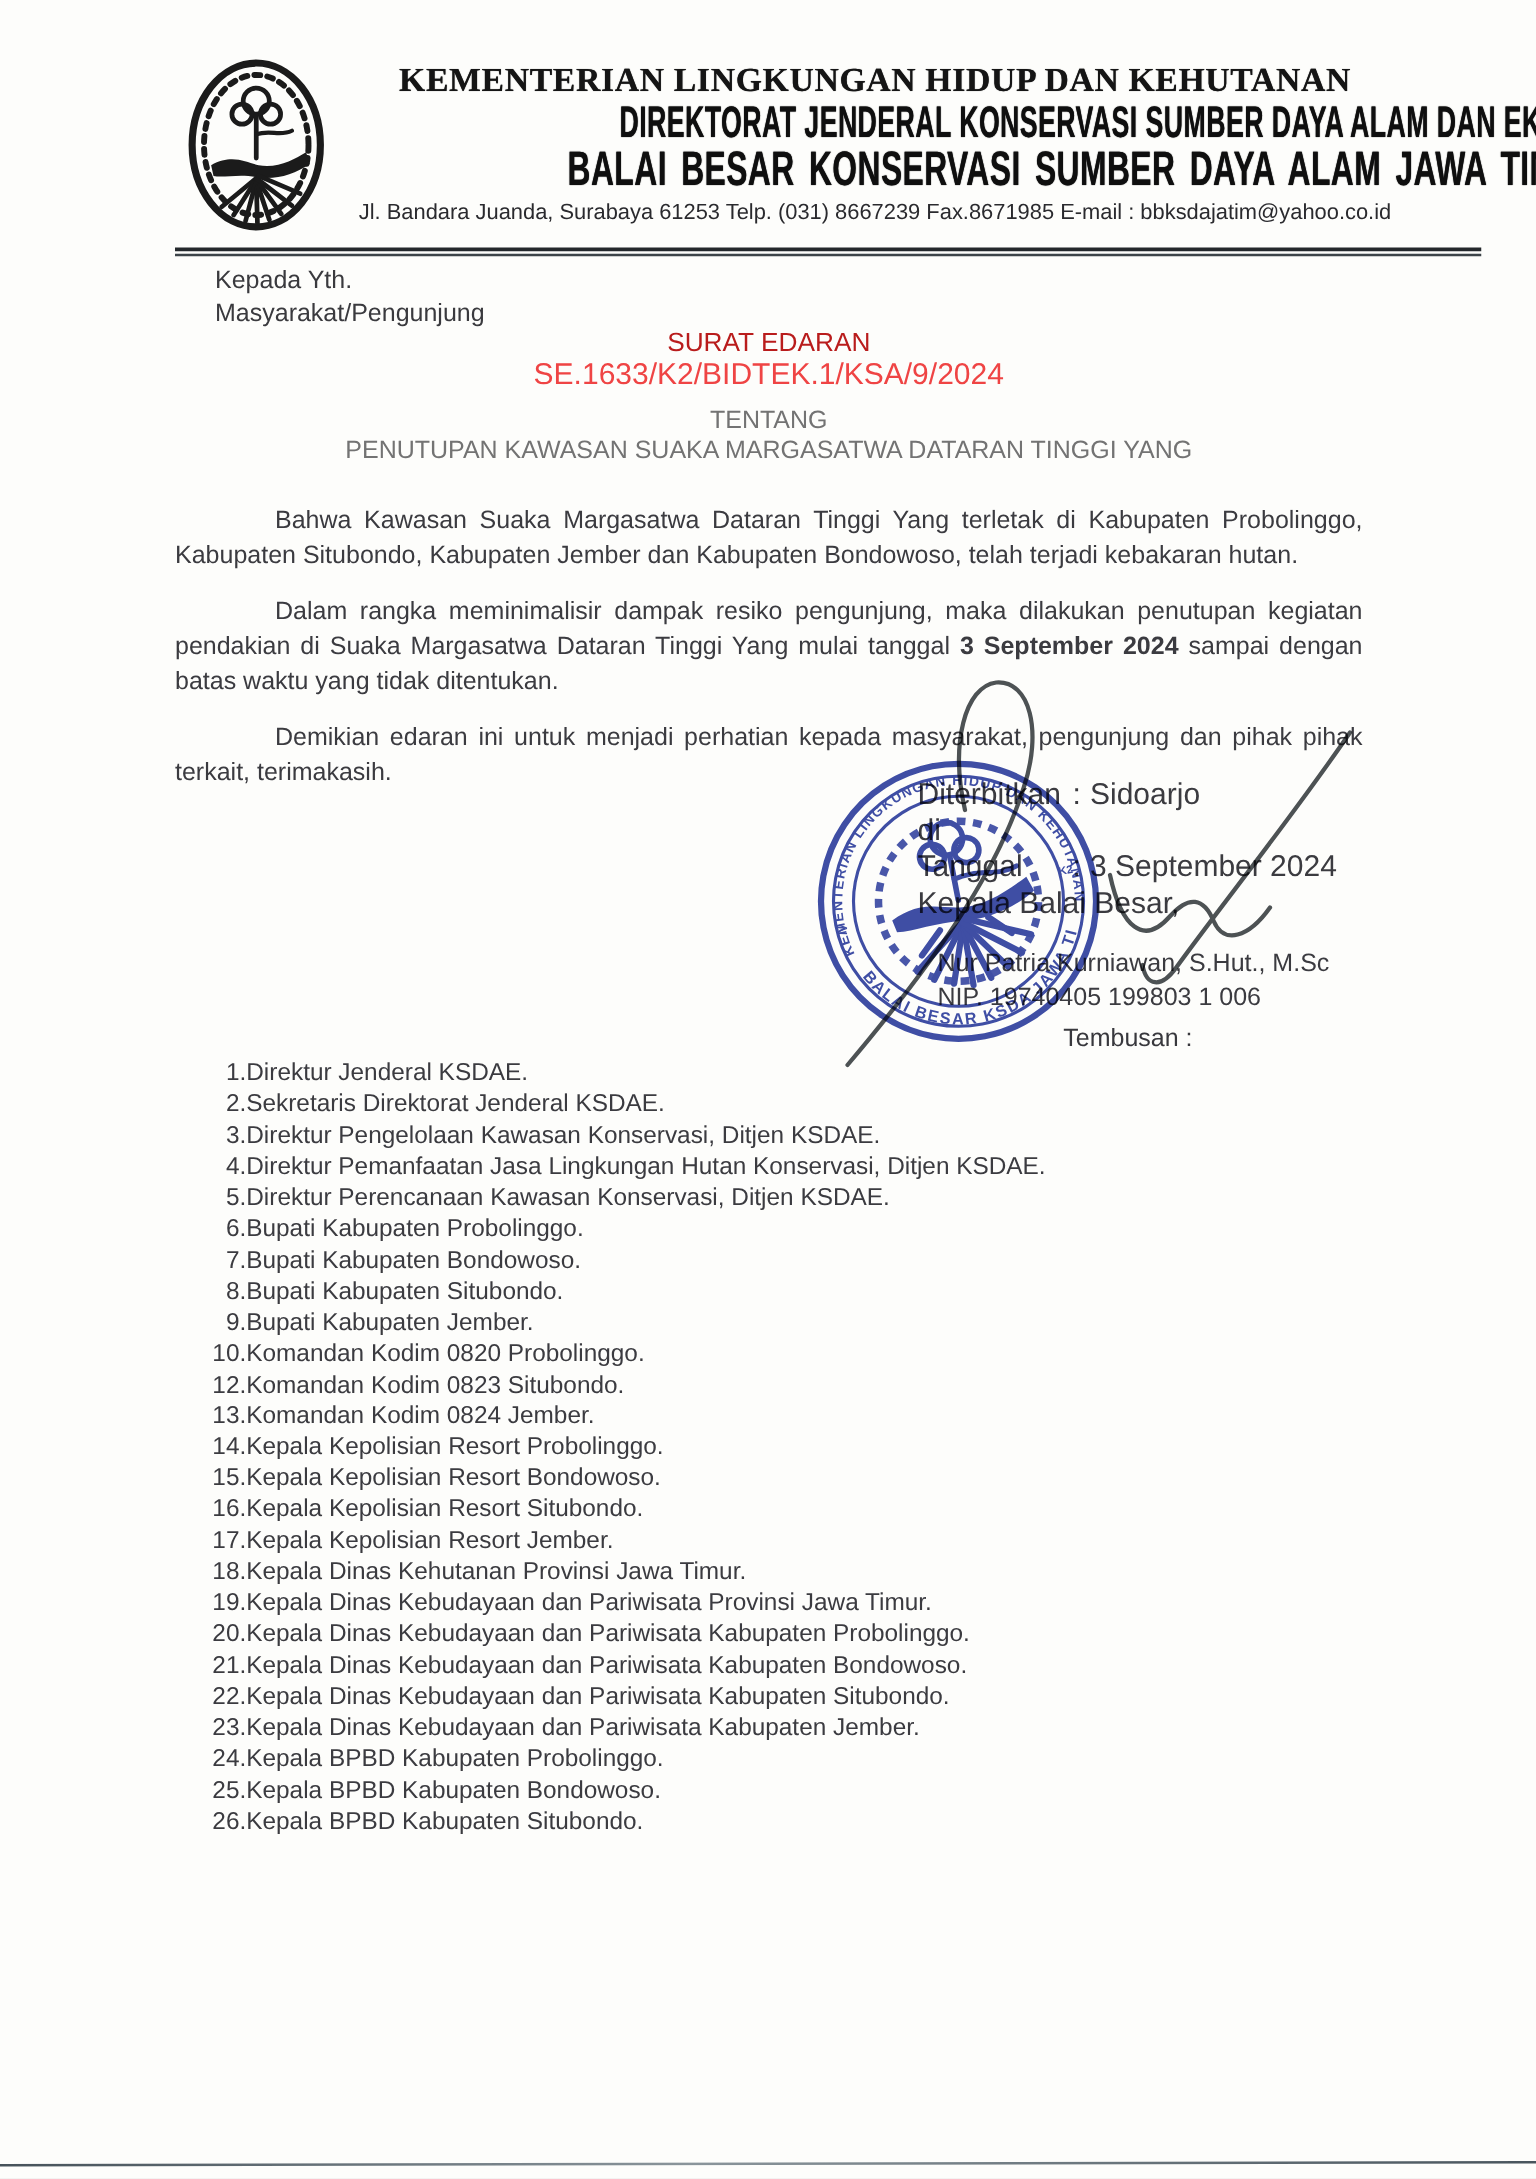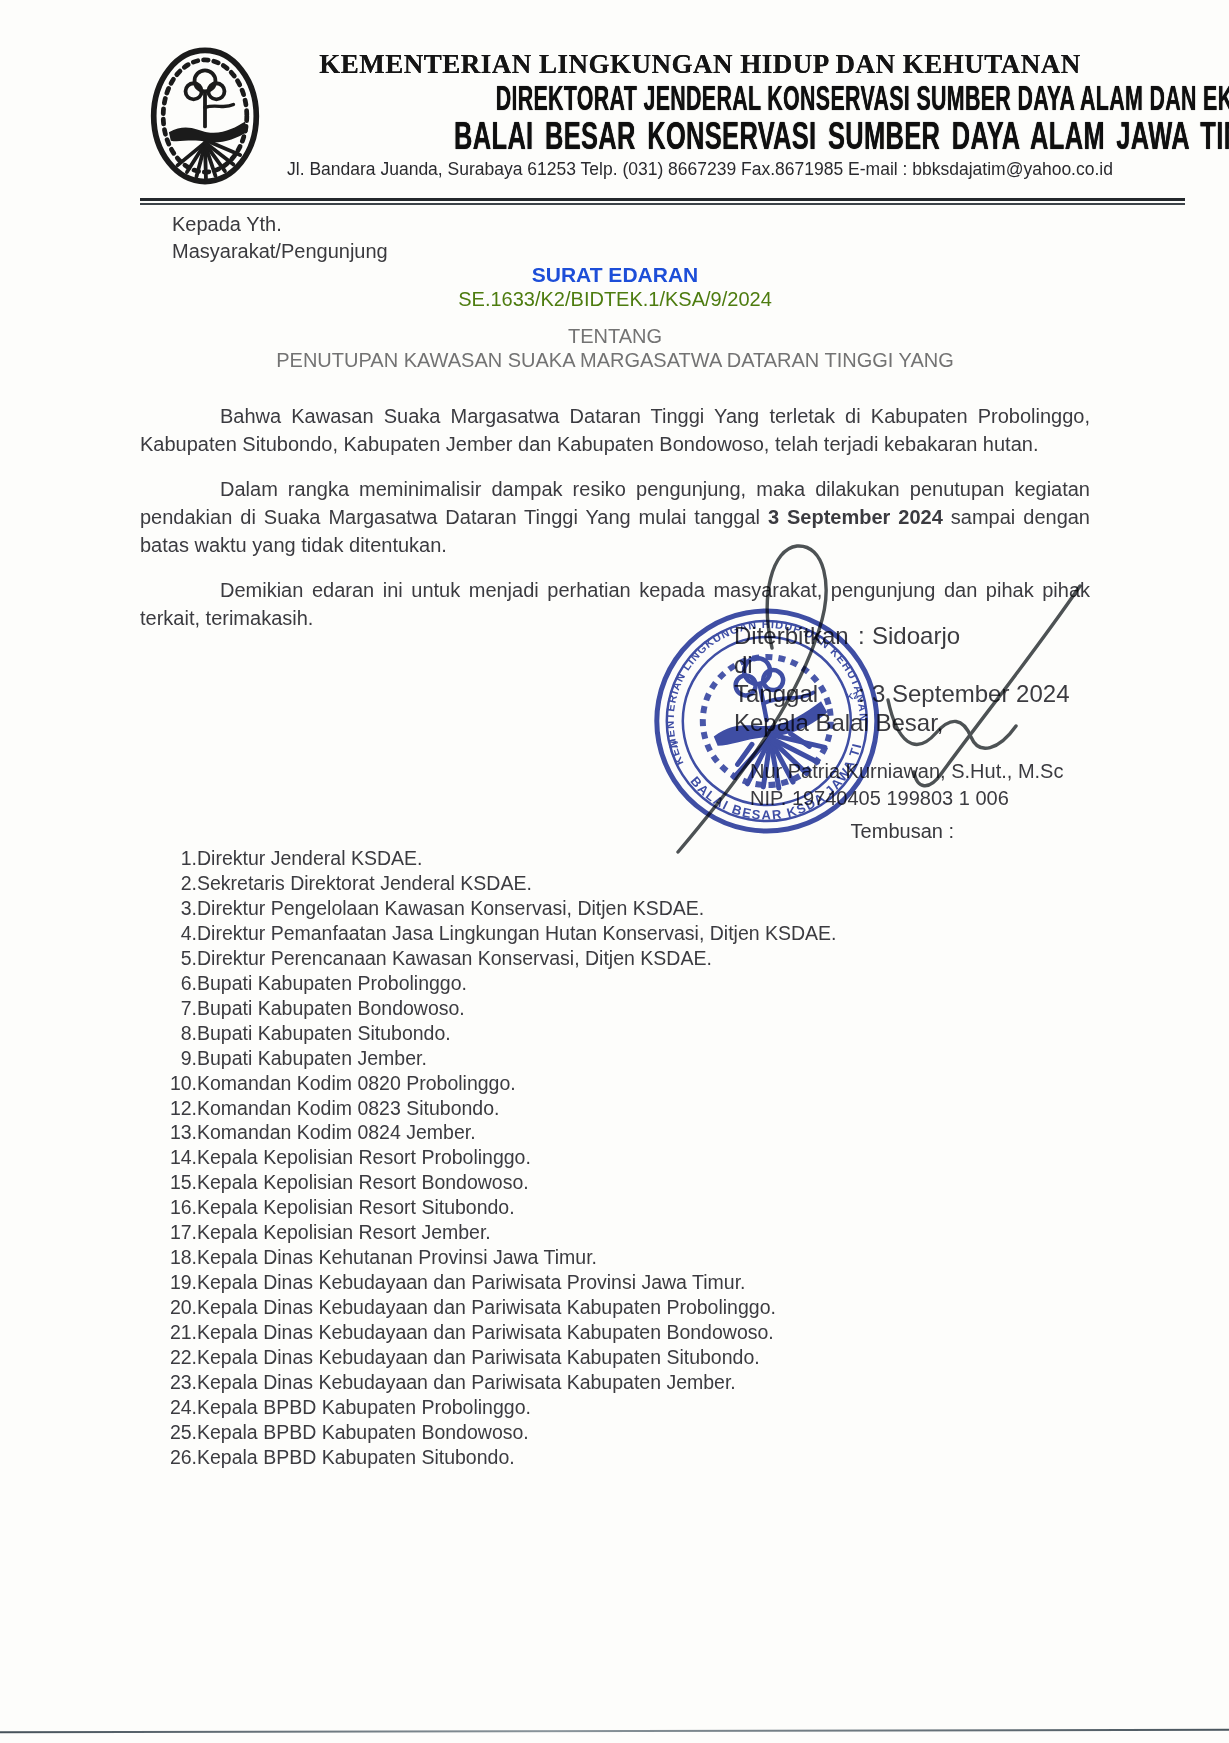--- a/index.html
+++ b/index.html
@@ -24,22 +24,22 @@
   .office{font-size:38px;line-height:40px;}
   .office .condensed{transform:scale(.67,1.02);letter-spacing:.5px;word-spacing:6px;text-shadow:0 0 1px #000;}
   .address{font-size:17.5px;line-height:26px;color:#2a2a2e;white-space:nowrap;}
   .rule{position:absolute;left:140px;top:198px;width:1045px;height:9px;}
   .rule .r1{height:3px;background:#24282c;}
   .rule .r2{height:2px;margin-top:2px;background:#3d4449;}
   
   .txt{font-size:20px;line-height:28px;}
   .recipient{position:absolute;left:140px;top:211px;font-size:20px;line-height:27px;margin-left:32px;}
   .doc-title{position:absolute;left:140px;top:262px;width:950px;text-align:center;line-height:25px;}
-  .doc-title .t1{font-weight:bold;font-size:21px;color:#1d4ed8;}
-  .doc-title .t2{font-size:20px;color:#4d7c0f;}
+  .doc-title .t1{font-weight:normal;font-size:21px;color:#b91c1c;}
+  .doc-title .t2{font-size:24px;color:#ef4444;}
   .tentang{position:absolute;left:140px;top:324px;width:950px;text-align:center;font-size:20px;line-height:24px;color:#737373;}
   .paras{position:absolute;left:140px;top:385px;width:950px;}
   .paras p{margin:17px 0 2px 0;text-align:justify;text-indent:80px;color:#3b3b40;}
   
   .sigblock{position:absolute;left:734px;top:621px;font-size:24px;line-height:29px;color:#3b3b40;}
   .sigrow{display:flex;}
   .sigrow .lbl{width:124px;}
   .sigrow .col{width:14px;}
   .signame{position:absolute;left:750px;top:758px;font-size:20px;line-height:27px;color:#3b3b40;}
   .stamp{position:absolute;left:652px;top:608px;width:230px;height:228px;transform:rotate(-11deg);opacity:.92;mix-blend-mode:multiply;z-index:3;}

